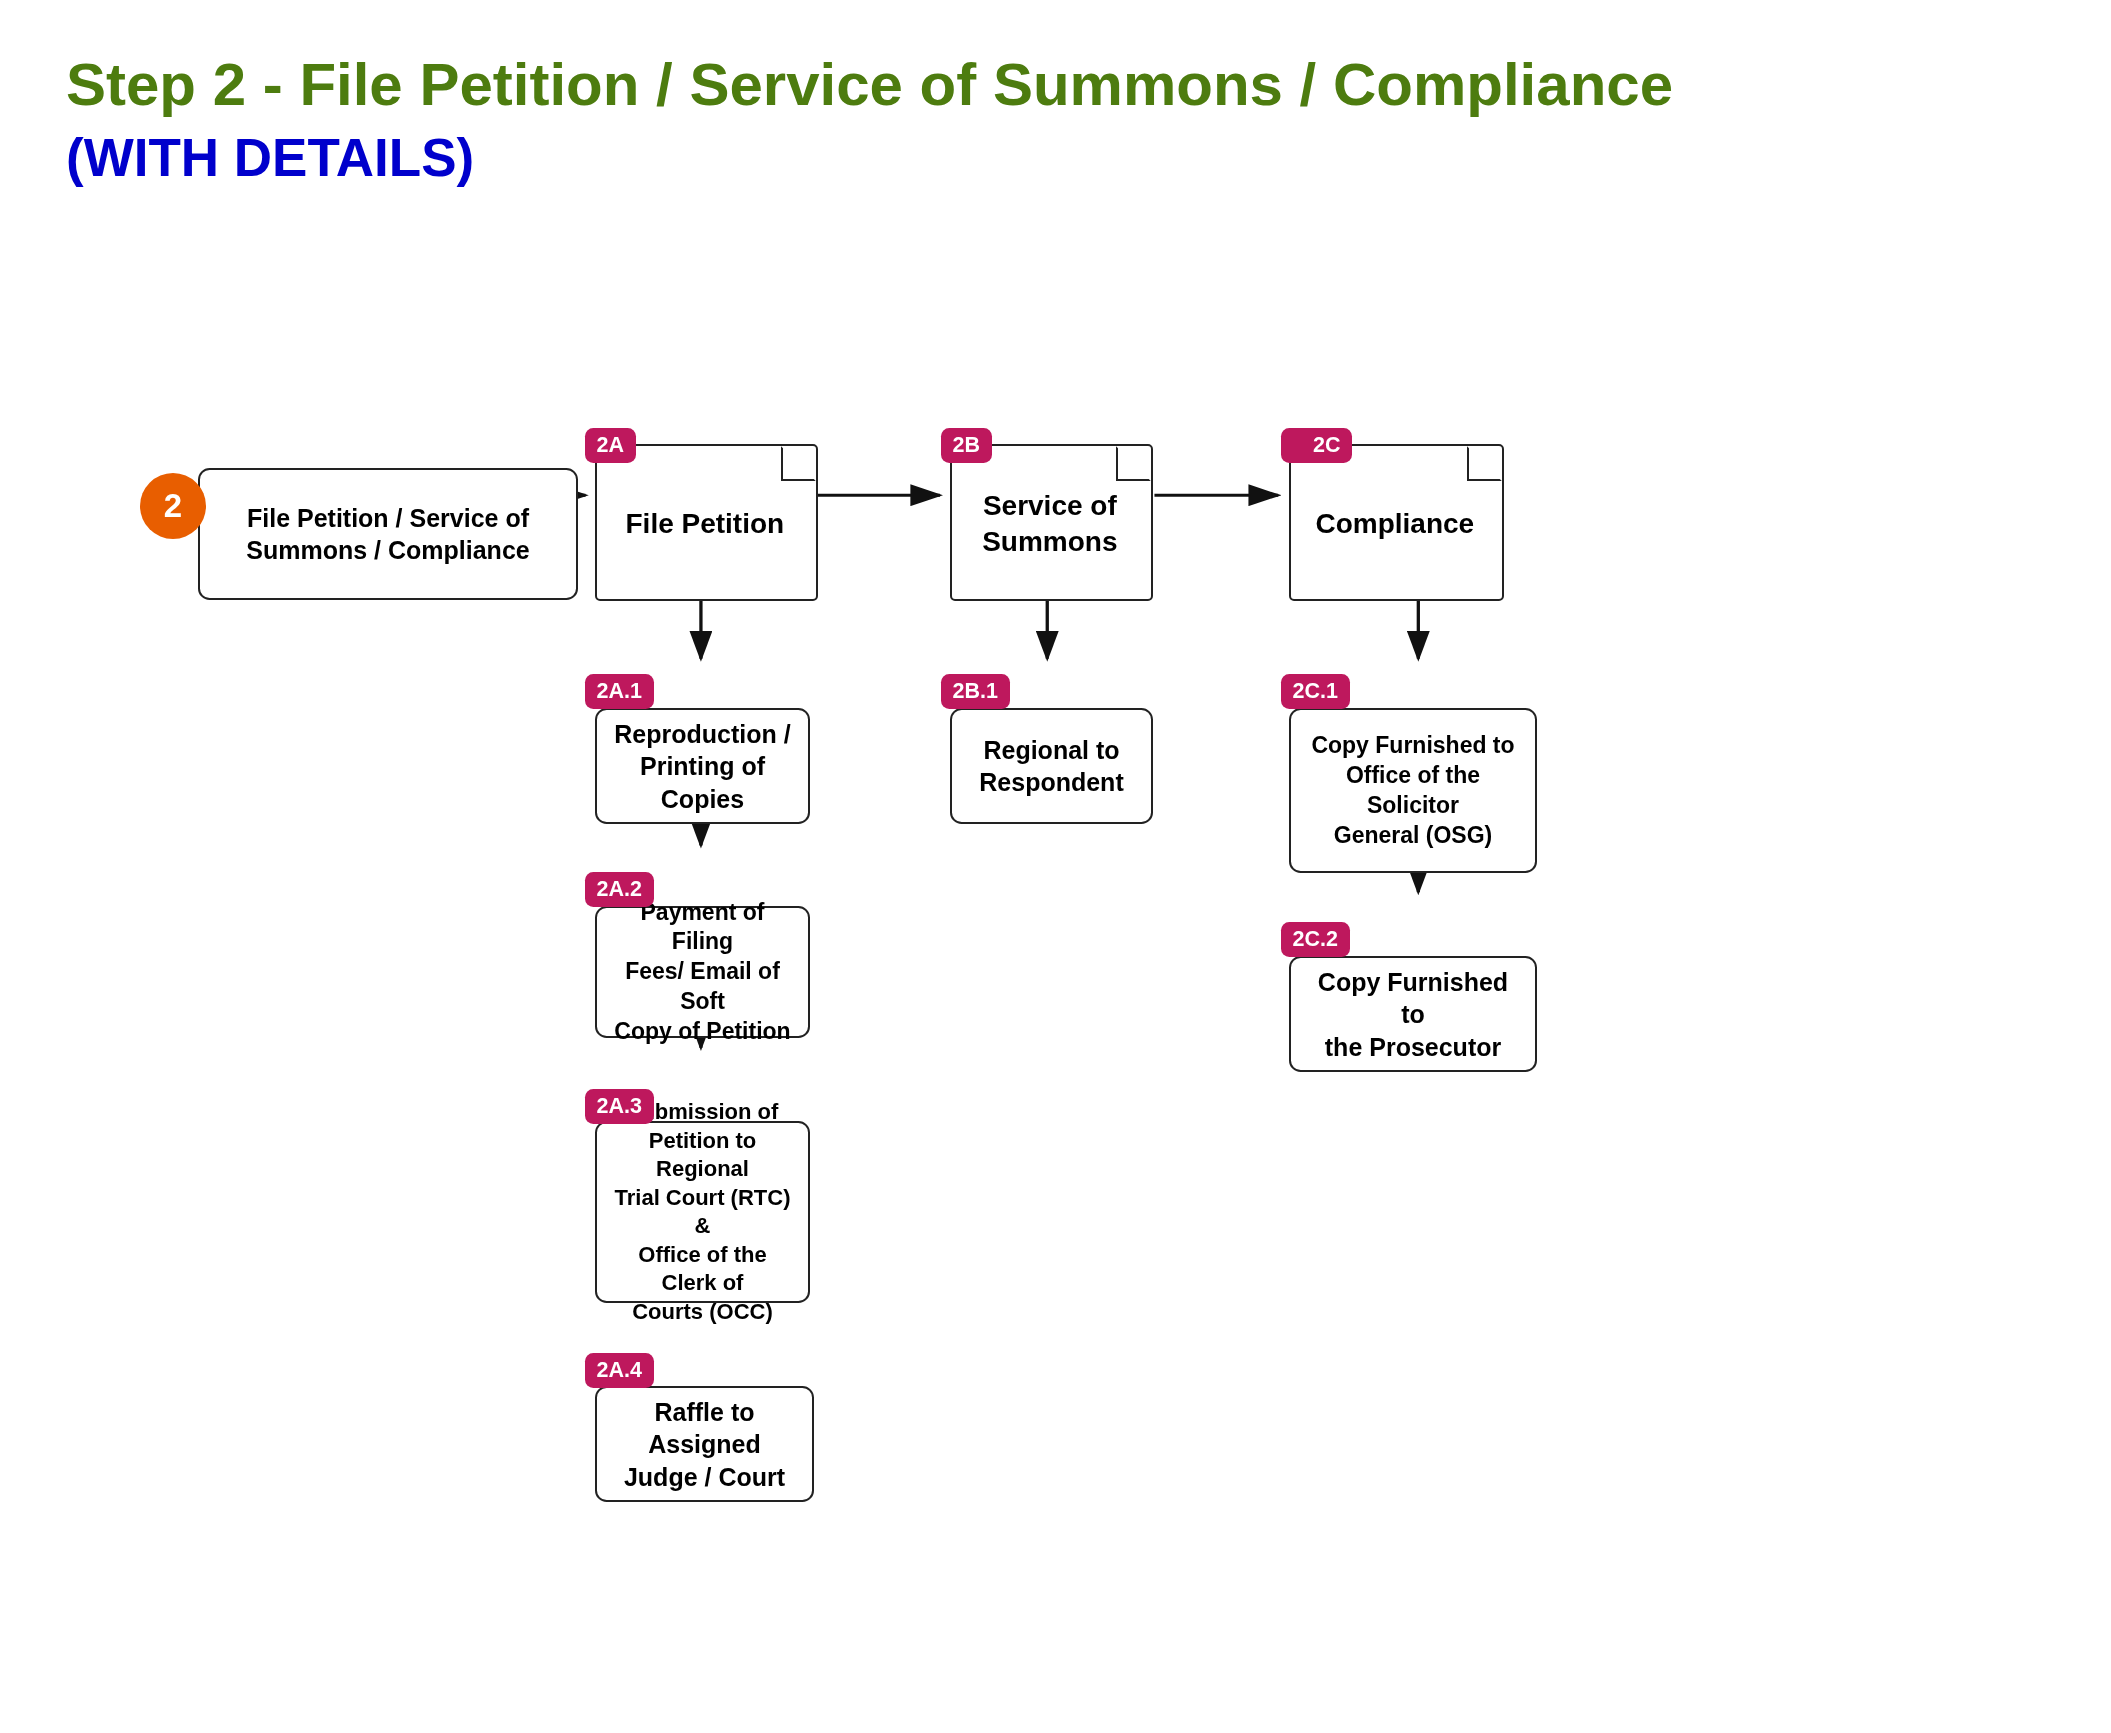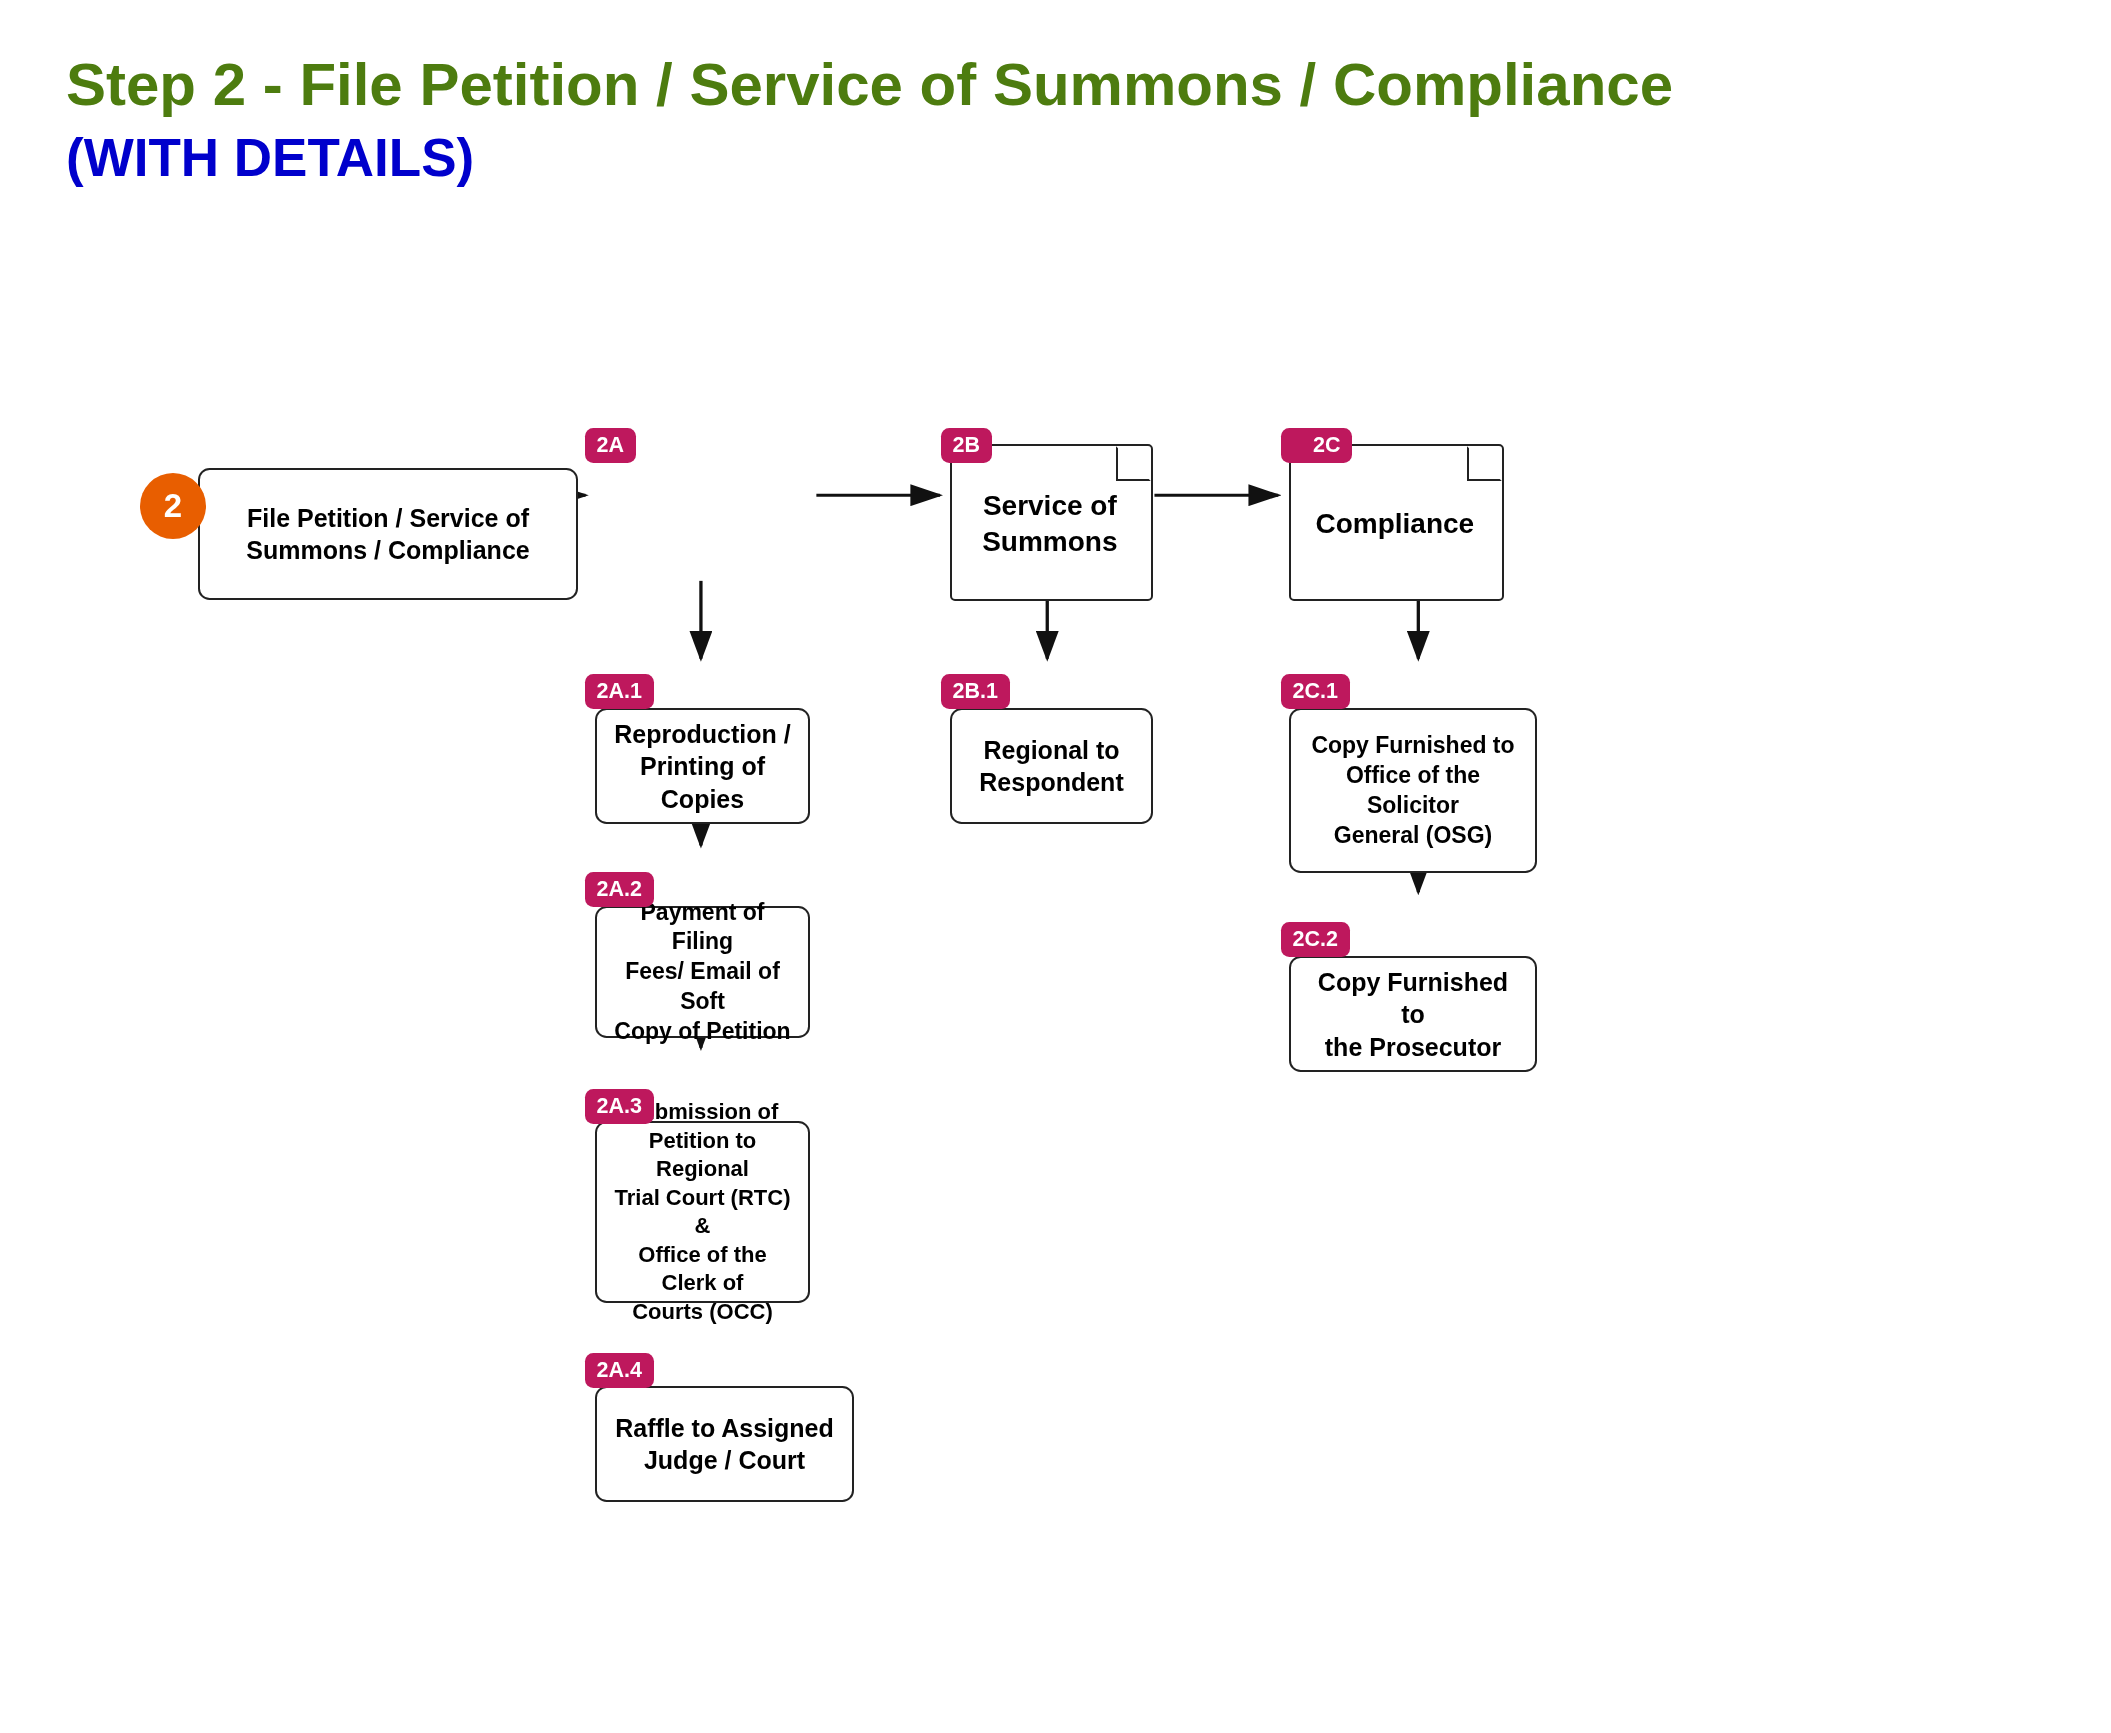--- a/index.html
+++ b/index.html
@@ -162,20 +162,23 @@
   </svg>
 
   <div class="badge-circle" style="left:74px; top:219px;">2</div>
 
   <div class="flow-box" style="left:132px; top:190px; width:380px; height:132px; font-size:25px;">
     <span style="white-space:pre-line;">File Petition / Service of
 Summons / Compliance</span>
   </div>
 
   <div class="badge" style="left:519px; top:174px;">2A</div>
+  <div class="doc-box" style="left:529px; top:190px; width:223px; height:157px; border-radius:5px;">
+    <span style="white-space:pre-line; font-size:28px;">File Petition</span>
+  </div>
 
   <div class="badge" style="left:875px; top:174px;">2B</div>
   <div class="doc-box" style="left:884px; top:190px; width:203px; height:157px; border-radius:5px;">
     <span style="white-space:pre-line; font-size:28px;">Service of
 Summons</span>
   </div>
 
   <div class="badge" style="left:1215px; top:174px;padding-left:32px;">2C</div>
   <div class="doc-box" style="left:1223px; top:190px; width:215px; height:157px; border-radius:5px;">
     <span style="white-space:pre-line; font-size:28px;">Compliance</span>
@@ -197,21 +200,21 @@
   <div class="badge" style="left:519px; top:835px;">2A.3</div>
   <div class="flow-box" style="left:529px; top:843px; width:215px; height:182px; font-size:22px;">
     <span style="white-space:pre-line;">Submission of
 Petition to Regional
 Trial Court (RTC) &amp;
 Office of the Clerk of
 Courts (OCC)</span>
   </div>
 
   <div class="badge" style="left:519px; top:1099px;">2A.4</div>
-  <div class="flow-box" style="left:529px; top:1108px; width:259px; height:116px; font-size:25px;">
+  <div class="flow-box" style="left:529px; top:1108px; width:219px; height:116px; font-size:25px;">
     <span style="white-space:pre-line;">Raffle to Assigned
 Judge / Court</span>
   </div>
 
   <div class="badge" style="left:875px; top:420px;">2B.1</div>
   <div class="flow-box" style="left:884px; top:430px; width:203px; height:116px; font-size:25px;">
     <span style="white-space:pre-line;">Regional to
 Respondent</span>
   </div>
 

